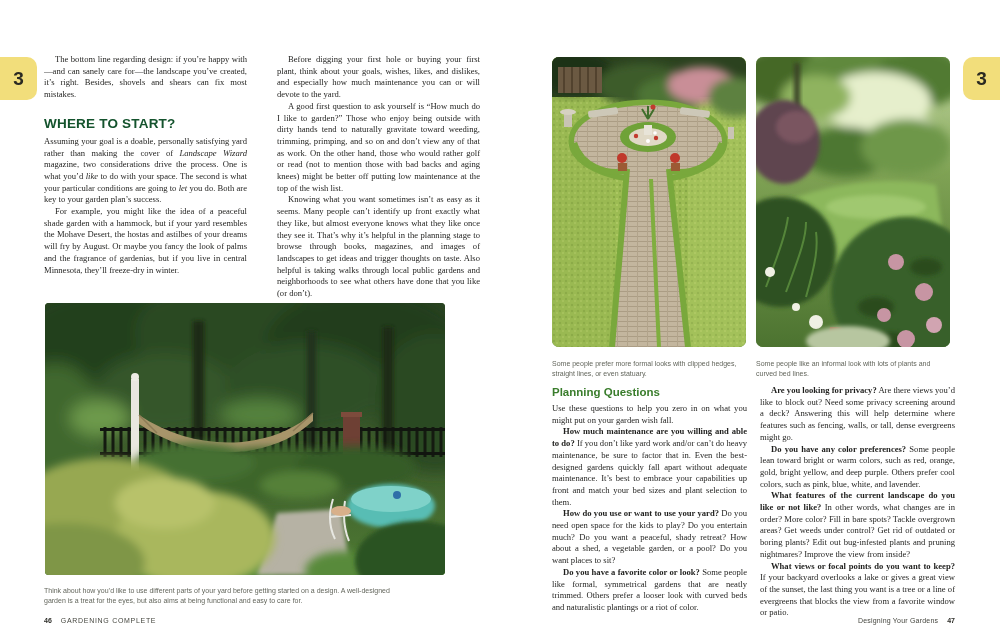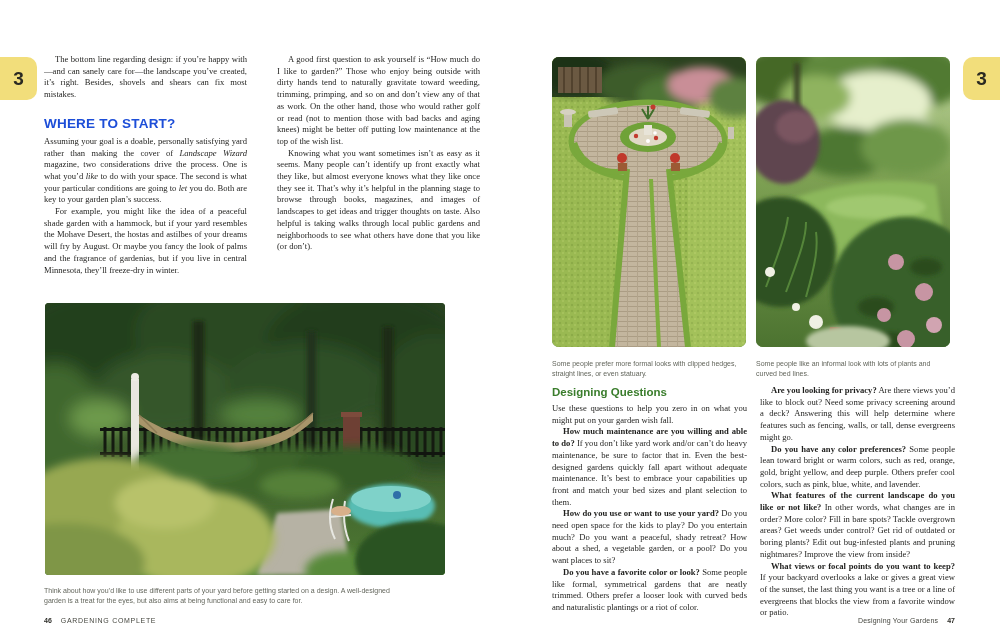--- a/index.html
+++ b/index.html
@@ -26,21 +26,21 @@
   .page.left .col{width:207px;}
   .page.right .col{width:195px;}
 
   p.body{margin:0;font-size:8.6px;line-height:11.7px;text-align:justify;text-indent:11px;}
   p.body.noind{text-indent:0;}
   p.body i{font-style:italic;}
   p.body b.q{font-weight:bold;}
 
   h2.where{
     margin:15px 0 5px;font-family:"Liberation Sans", sans-serif;font-weight:bold;
-    font-size:13.5px;letter-spacing:.2px;color:#1d4ed8;
+    font-size:13.5px;letter-spacing:.2px;color:#14532d;
   }
   h3.planning{
     margin:1px 0 5px;font-family:"Liberation Sans", sans-serif;font-weight:bold;
     font-size:11.5px;color:#3a7d2c;
   }
 
   figure.photo{margin:0;position:absolute;overflow:hidden;background:#4e7a33;}
   .photo-main{left:45px;top:303px;width:400px;height:272px;border-radius:4px;}
   .photo-formal{left:52px;top:57px;width:194px;height:290px;border-radius:7px;}
   .photo-informal{left:256px;top:57px;width:194px;height:290px;border-radius:7px;}
@@ -74,20 +74,21 @@
   </div>
 
   <div class="cols">
     <div class="col">
       <p class="body">The bottom line regarding design: if you’re happy with—and can sanely care for—the landscape you’ve created, it’s right. Besides, shovels and shears can fix most mistakes.</p>
       <h2 class="where">WHERE TO START?</h2>
       <p class="body noind"><span>Assuming your goal is a doable, personally satisfying yard rather than making the cover of </span><i>Landscape Wizard</i><span> magazine, two considerations drive the process. One is what you’d </span><i>like</i><span> to do with your space. The second is what your particular conditions are going to </span><i>let</i><span> you do. Both are key to your garden plan’s success.</span></p>
       <p class="body">For example, you might like the idea of a peaceful shade garden with a hammock, but if your yard resembles the Mohave Desert, the hostas and astilbes of your dreams will fry by August. Or maybe you fancy the look of palms and the fragrance of gardenias, but if you live in central Minnesota, they’ll freeze-dry in winter.</p>
     </div>
     <div class="col">
+      <p class="body">Before digging your first hole or buying your first plant, think about your goals, wishes, likes, and dislikes, and especially how much maintenance you can or will devote to the yard.</p>
       <p class="body">A good first question to ask yourself is “How much do I like to garden?” Those who enjoy being outside with dirty hands tend to naturally gravitate toward weeding, trimming, primping, and so on and don’t view any of that as work. On the other hand, those who would rather golf or read (not to mention those with bad backs and aging knees) might be better off putting low maintenance at the top of the wish list.</p>
       <p class="body">Knowing what you want sometimes isn’t as easy as it seems. Many people can’t identify up front exactly what they like, but almost everyone knows what they like once they see it. That’s why it’s helpful in the planning stage to browse through books, magazines, and images of landscapes to get ideas and trigger thoughts on taste. Also helpful is taking walks through local public gardens and neighborhoods to see what others have done that you like (or don’t).</p>
     </div>
   </div>
 
   <figure class="photo photo-main">
     <svg viewBox="0 0 400 272" preserveAspectRatio="none">
       <defs>
         <linearGradient id="p1bg" x1="0" y1="0" x2="0" y2="1">
           <stop offset="0" stop-color="#2c4423"></stop>
@@ -293,21 +294,21 @@
       <circle cx="60" cy="265" r="7" fill="#f0f0e4"></circle>
       <ellipse cx="92" cy="284" rx="42" ry="15" fill="#b7c6a0" filter="url(#p3b2)"></ellipse>
     </svg>
   </figure>
 
   <p class="caption caption-formal">Some people prefer more formal looks with clipped hedges, straight lines, or even statuary.</p>
   <p class="caption caption-informal">Some people like an informal look with lots of plants and curved bed lines.</p>
 
   <div class="cols">
     <div class="col">
-      <h3 class="planning">Designing Questions</h3>
+      <h3 class="planning">Planning Questions</h3>
       <p class="body noind">Use these questions to help you zero in on what you might put on your garden wish fall.</p>
       <p class="body"><b class="q">How much maintenance are you willing and able to do?</b> <span>If you don’t like yard work and/or can’t do heavy maintenance, be sure to factor that in. Even the best-designed gardens quickly fall apart without adequate maintenance. It’s best to embrace your capabilities up front and match your bed sizes and plant selection to them.</span></p>
       <p class="body"><b class="q">How do you use or want to use your yard?</b> <span>Do you need open space for the kids to play? Do you entertain much? Do you want a peaceful, shady retreat? How about a shed, a vegetable garden, or a pool? Do you want places to sit?</span></p>
       <p class="body"><b class="q">Do you have a favorite color or look?</b> <span>Some people like formal, symmetrical gardens that are neatly trimmed. Others prefer a looser look with curved beds and naturalistic plantings or a riot of color.</span></p>
     </div>
     <div class="col">
       <p class="body"><b class="q">Are you looking for privacy?</b> <span>Are there views you’d like to block out? Need some privacy screening around a deck? Answering this will help determine where features such as fencing, walls, or tall, dense evergreens might go.</span></p>
       <p class="body"><b class="q">Do you have any color preferences?</b> <span>Some people lean toward bright or warm colors, such as red, orange, gold, bright yellow, and deep purple. Others prefer cool colors, such as pink, blue, white, and lavender.</span></p>
       <p class="body"><b class="q">What features of the current landscape do you like or not like?</b> <span>In other words, what changes are in order? More color? Fill in bare spots? Tackle overgrown areas? Get weeds under control? Get rid of outdated or boring plants? Edit out bug-infested plants and pruning nightmares? Improve the view from inside?</span></p>
       <p class="body"><b class="q">What views or focal points do you want to keep?</b> <span>If your backyard overlooks a lake or gives a great view of the sunset, the last thing you want is a tree or a line of evergreens that blocks the view from a favorite window or patio.</span></p>

